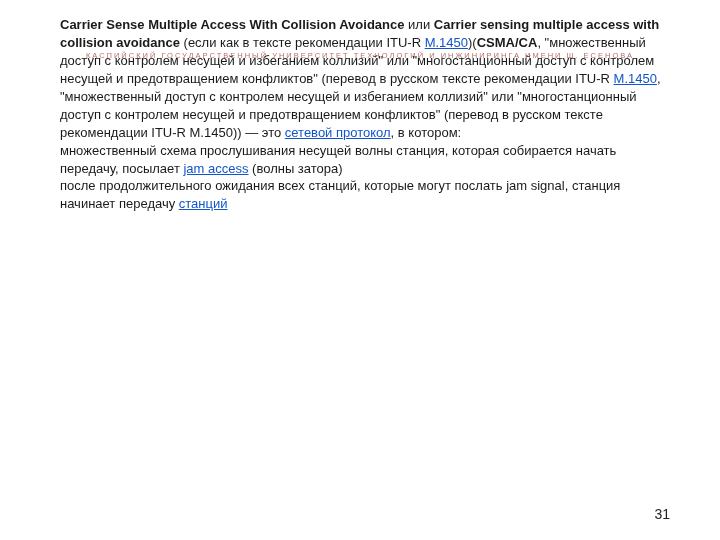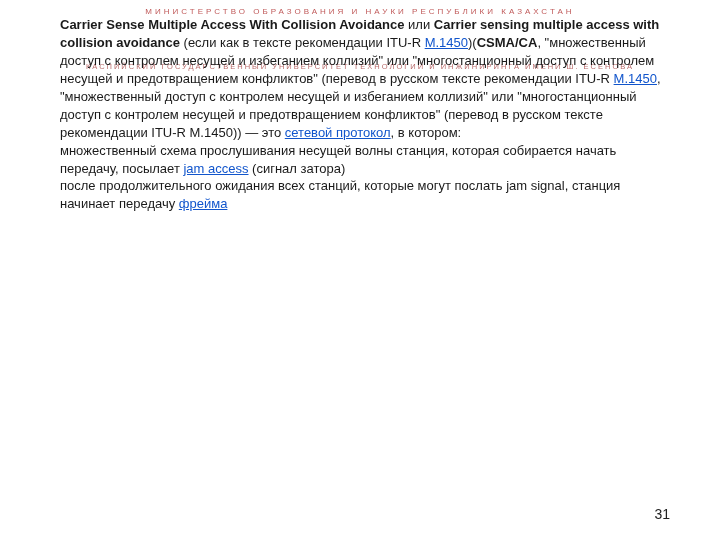--- a/index.html
+++ b/index.html
@@ -48,29 +48,28 @@
     bottom: 18px;
     font-size: 14px;
     color: #222;
   }
   b { font-weight: bold; }
 </style>
 </head>
 <body>
 
 <div class="header">
-  <div>МИНИСТЕРСТВО ОБРАЗОВАНИЯ И НАУКИ РЕСПУБЛИКИ КАЗАХСТАН</div>
   <div class="hl2">КАСПИЙСКИЙ ГОСУДАРСТВЕННЫЙ УНИВЕРСИТЕТ ТЕХНОЛОГИЙ И ИНЖИНИРИНГА ИМЕНИ Ш. ЕСЕНОВА</div>
 </div>
 
 <div class="content">
   <div>
     <b>Carrier Sense Multiple Access With Collision Avoidance</b><span> или </span><b>Carrier sensing multiple access with collision avoidance</b><span> (если как в тексте рекомендации ITU-R </span><a href="#">M.1450</a><span>)(</span><b>CSMA/CA</b><span>, "множественный доступ с контролем несущей и избеганием коллизий" или "многостанционный доступ с контролем несущей и предотвращением конфликтов" (перевод в русском тексте рекомендации ITU-R </span><a href="#">M.1450</a><span>, "множественный доступ с контролем несущей и избеганием коллизий" или "многостанционный доступ с контролем несущей и предотвращением конфликтов" (перевод в русском тексте рекомендации ITU-R M.1450)) — это </span><a href="#">сетевой протокол</a><span>, в котором:</span>
   </div>
   <div>
-    <span>множественный схема прослушивания несущей волны станция, которая собирается начать передачу, посылает </span><a href="#">jam access</a><span> (сигнал затора)</span>
+    <span>множественный схема прослушивания несущей волны станция, которая собирается начать передачу, посылает </span><a href="#">jam access</a><span> (волны затора)</span>
   </div>
   <div>
-    <span>после продолжительного ожидания всех станций, которые могут послать jam signal, станция начинает передачу </span><a href="#">фрейма</a>
+    <span>после продолжительного ожидания всех станций, которые могут послать jam signal, станция начинает передачу </span><a href="#">станций</a>
   </div>
 </div>
 
 <div class="pagenum">31</div>
 
 </body></html>

